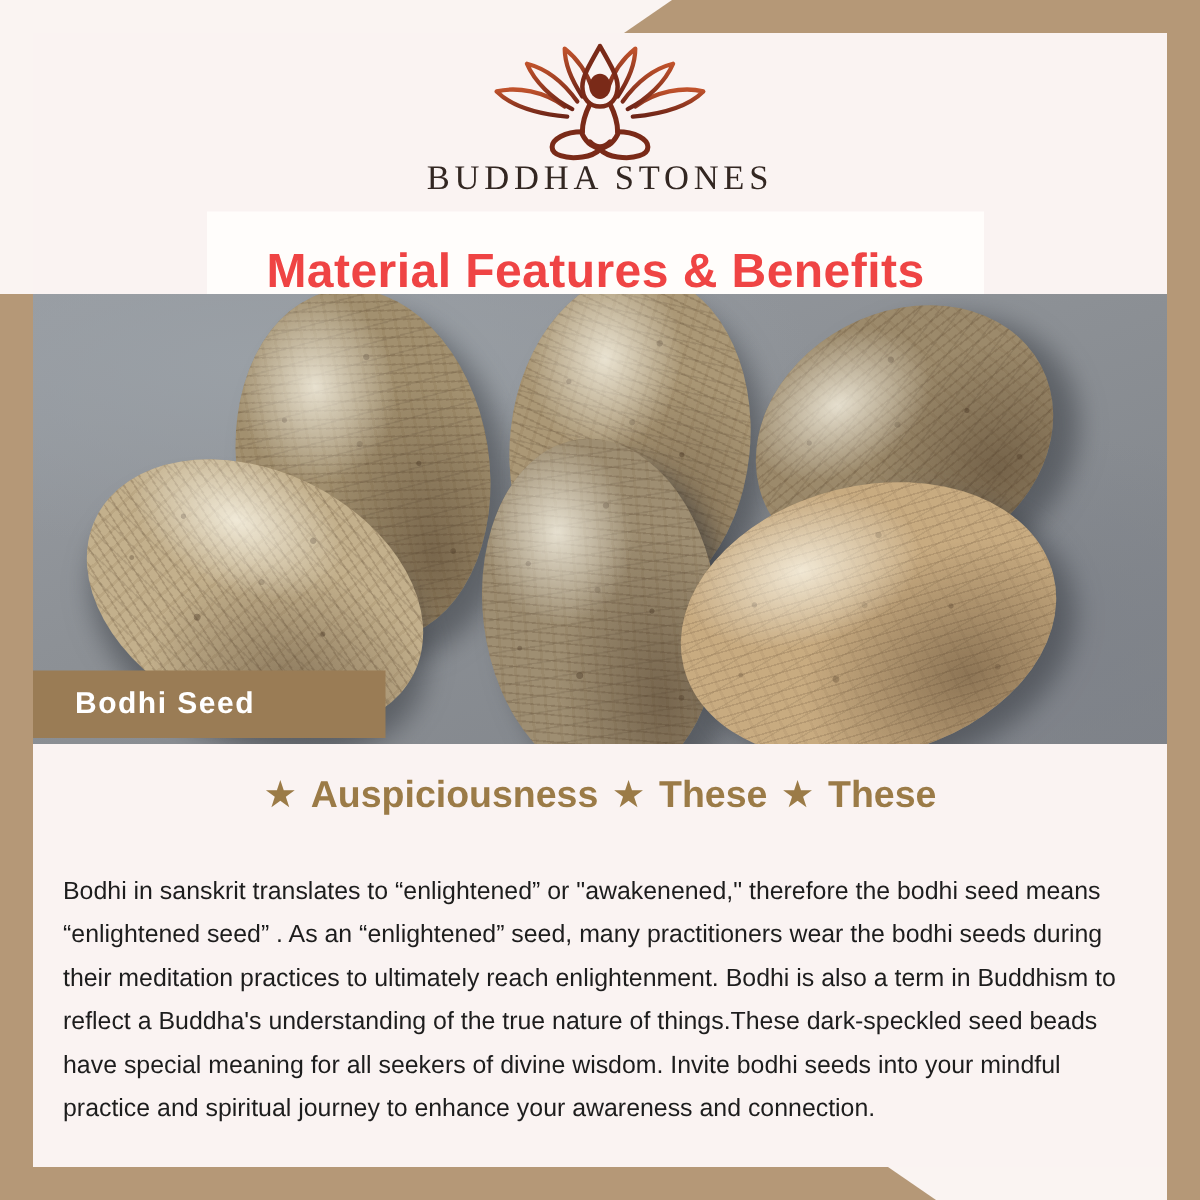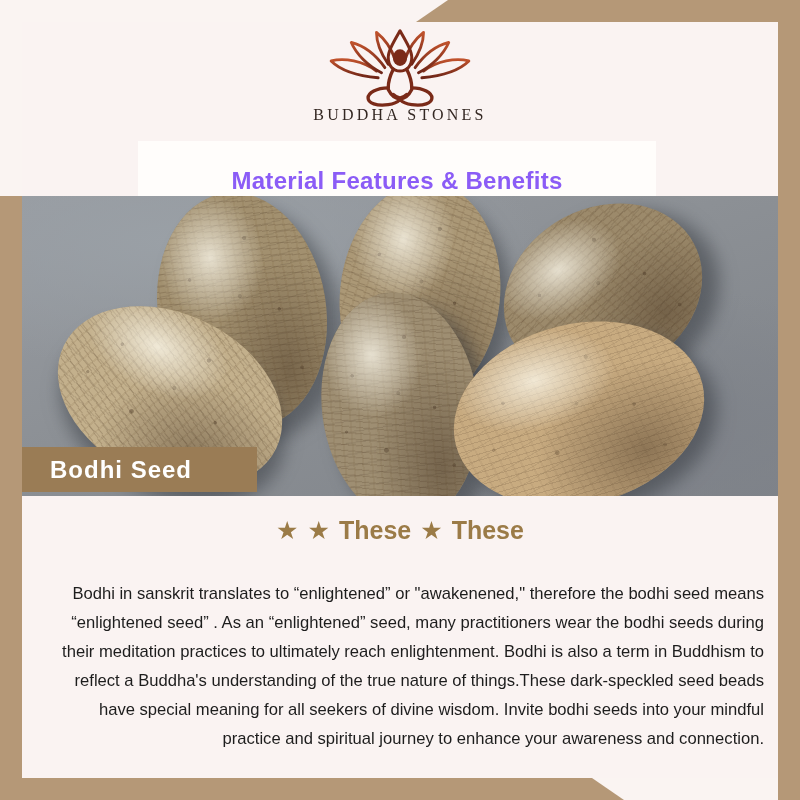--- a/index.html
+++ b/index.html
@@ -67,41 +67,41 @@
     align-items: center;
     justify-content: flex-start;
   }
   .logo-mark {
     margin-top: 2px;
     width: 168px;
     height: 84px;
   }
   .brand-name {
     font-family: "Liberation Serif", serif;
-    font-size: 16px;
+    font-size: 23px;
     letter-spacing: 3.2px;
     color: #332722;
     font-weight: 400;
     margin-top: -2px;
   }
 
   
   .title-banner {
     position: absolute;
     left: 138px; top: 141px;
     width: 518px; height: 55px;
     background: #fffdfb;
     display: flex;
     align-items: center;
     justify-content: center;
   }
   .title-text {
-    font-size: 24px;
+    font-size: 32px;
     font-weight: bold;
-    color: #8b5cf6;
+    color: #ef4444;
     letter-spacing: 0.3px;
     white-space: nowrap;
     margin-top: 24px;
   }
 
   
   .photo {
     position: absolute;
     left: 22px; top: 196px;
     width: 756px; height: 300px;
@@ -169,21 +169,21 @@
   .seed-label {
     position: absolute;
     left: 22px; top: 447px;
     width: 235px; height: 45px;
     background: #9a7c55;
     display: flex;
     align-items: center;
   }
   .seed-label-text {
     color: #ffffff;
-    font-size: 24px;
+    font-size: 20px;
     font-weight: bold;
     letter-spacing: 1px;
     padding-left: 28px;
     white-space: nowrap;
   }
 
   
   .benefits {
     position: absolute;
     left: 22px; top: 518px;
@@ -208,21 +208,21 @@
 
   
   .body-copy {
     position: absolute;
     left: 42px; top: 562px;
     width: 722px;
     font-size: 16.6px;
     line-height: 29px;
     color: #1d1d1d;
     font-weight: 500;
-    text-align: right;
+    text-align: left;
   }
 </style>
 </head>
 <body>
 
 <div class="page">
 
   <div class="inner-panel"></div>
   <div class="frame-top"></div>
   <div class="frame-right"></div>
@@ -332,20 +332,21 @@
       </div>
     </div>
   </div>
 
   <div class="seed-label">
     <span class="seed-label-text">Bodhi  Seed</span>
   </div>
 
   <div class="benefits">
     <span class="benefit-star">★</span>
+    <span class="benefit-word">Auspiciousness</span>
     <span class="benefit-star">★</span>
     <span class="benefit-word">These</span>
     <span class="benefit-star">★</span>
     <span class="benefit-word">These</span>
   </div>
 
   <p class="body-copy">Bodhi in sanskrit translates to “enlightened” or "awakenened," therefore the bodhi seed means “enlightened seed” . As an “enlightened” seed, many practitioners wear the bodhi seeds during their meditation practices to ultimately reach enlightenment. Bodhi is also a term in Buddhism to reflect a Buddha's understanding of the true nature of things.These dark-speckled seed beads have special meaning for all seekers of divine wisdom. Invite bodhi seeds into your mindful practice and spiritual journey to enhance your awareness and connection.</p>
 
 </div>
 

